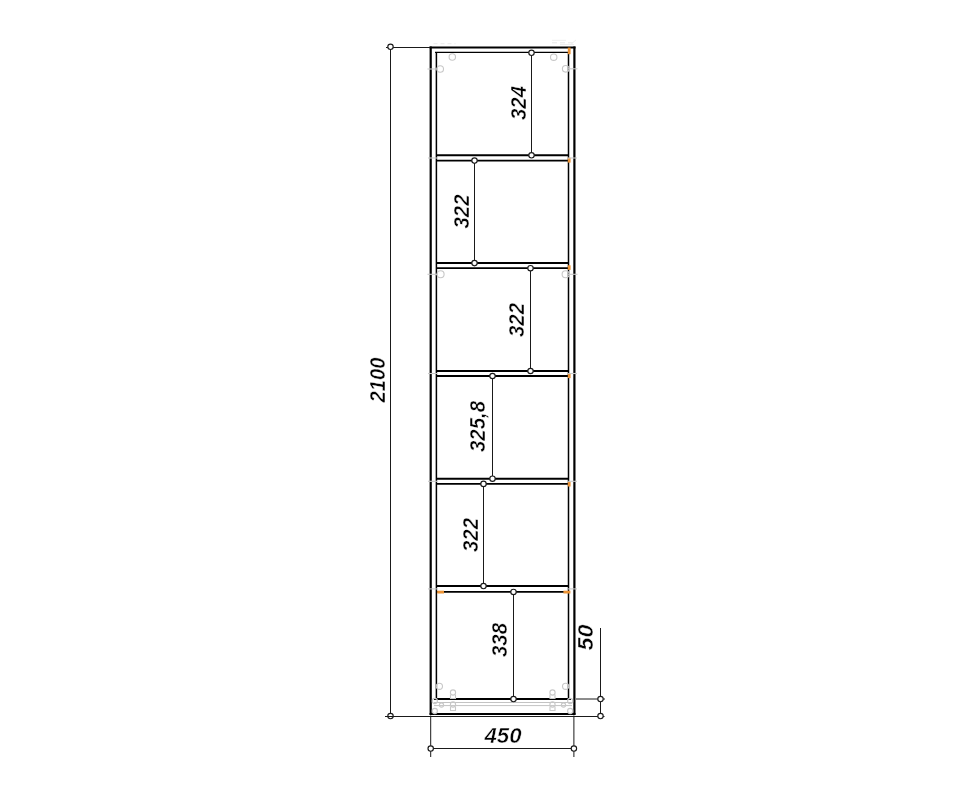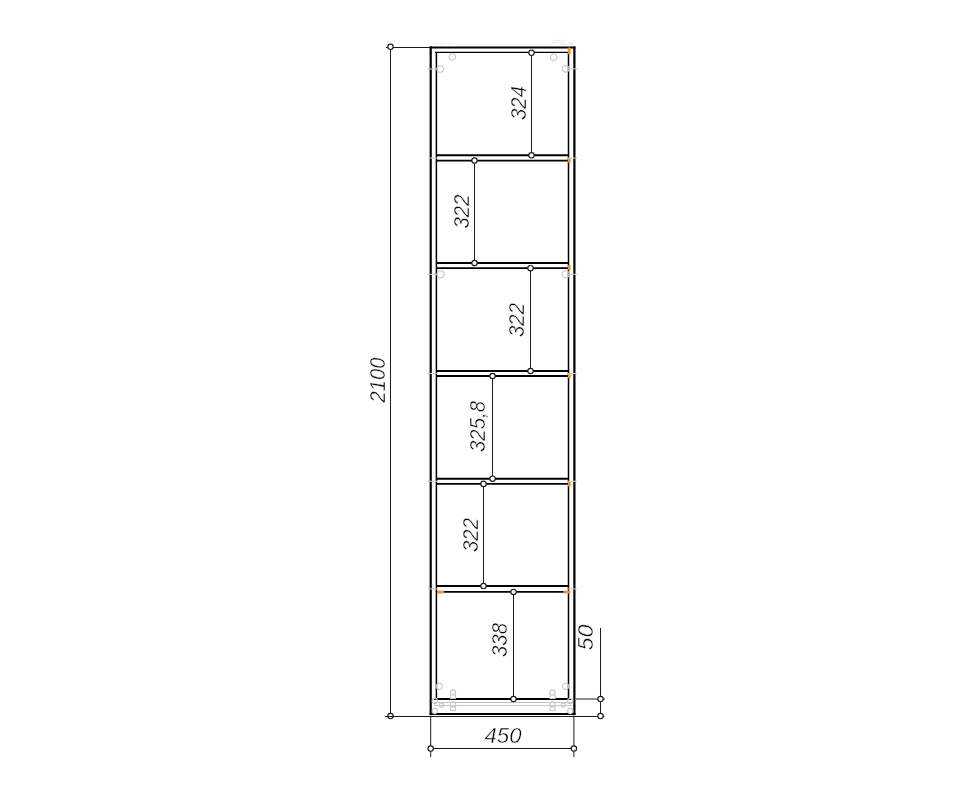--- a/index.html
+++ b/index.html
@@ -1,17 +1,17 @@
 <!DOCTYPE html>
 <html><head>
 <meta charset="utf-8">
 <title>Shelf drawing</title>
 <style>
   html,body{margin:0;padding:0;background:#ffffff;}
-  #canvas{width:978px;height:800px;position:relative;background:#86efac;}
+  #canvas{width:978px;height:800px;position:relative;background:#86efac;font-weight:bold;}
   text{font-family:"Liberation Sans",sans-serif;font-style:italic;fill:#1a1a1a;stroke:#ffffff;stroke-width:0.45;fill:#000000;}
 </style>
 </head>
 <body>
 <div id="canvas">
 <svg width="978" height="800" viewBox="0 0 978 800" xmlns="http://www.w3.org/2000/svg">
 
 <rect x="0" y="0" width="978" height="800" fill="#ffffff"></rect>
 
 <g>

